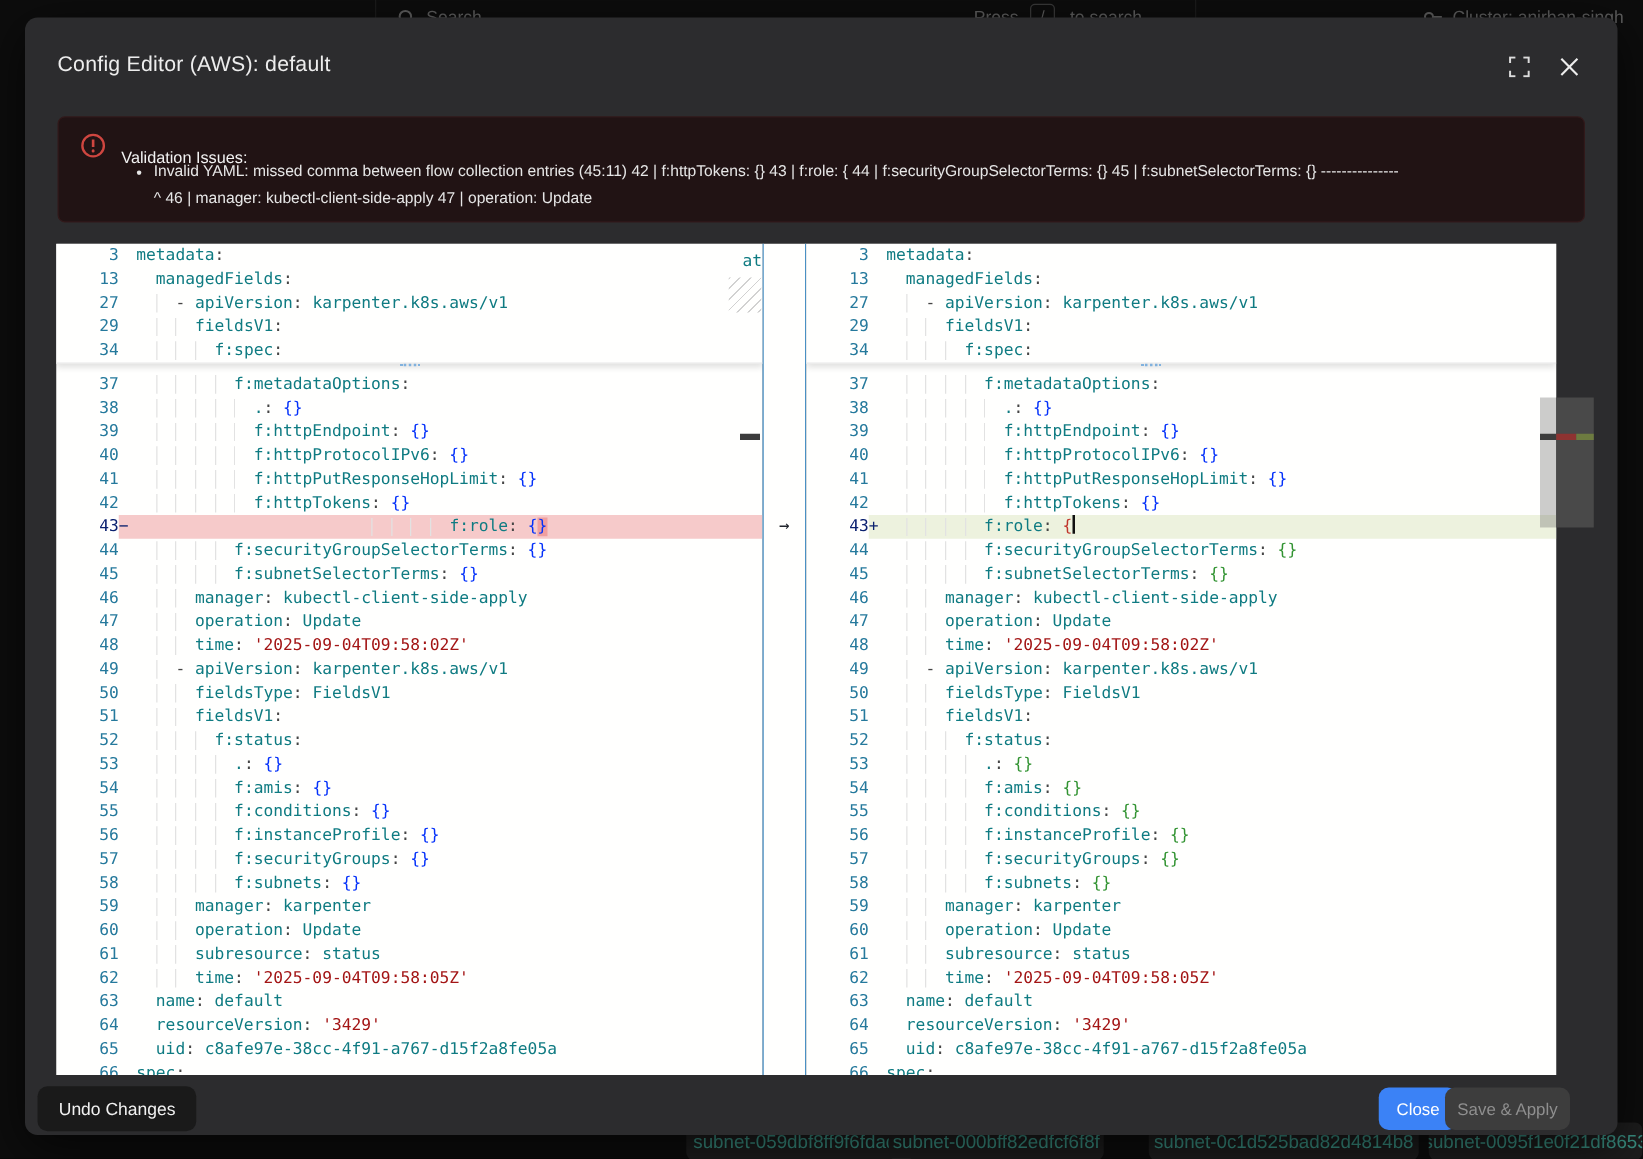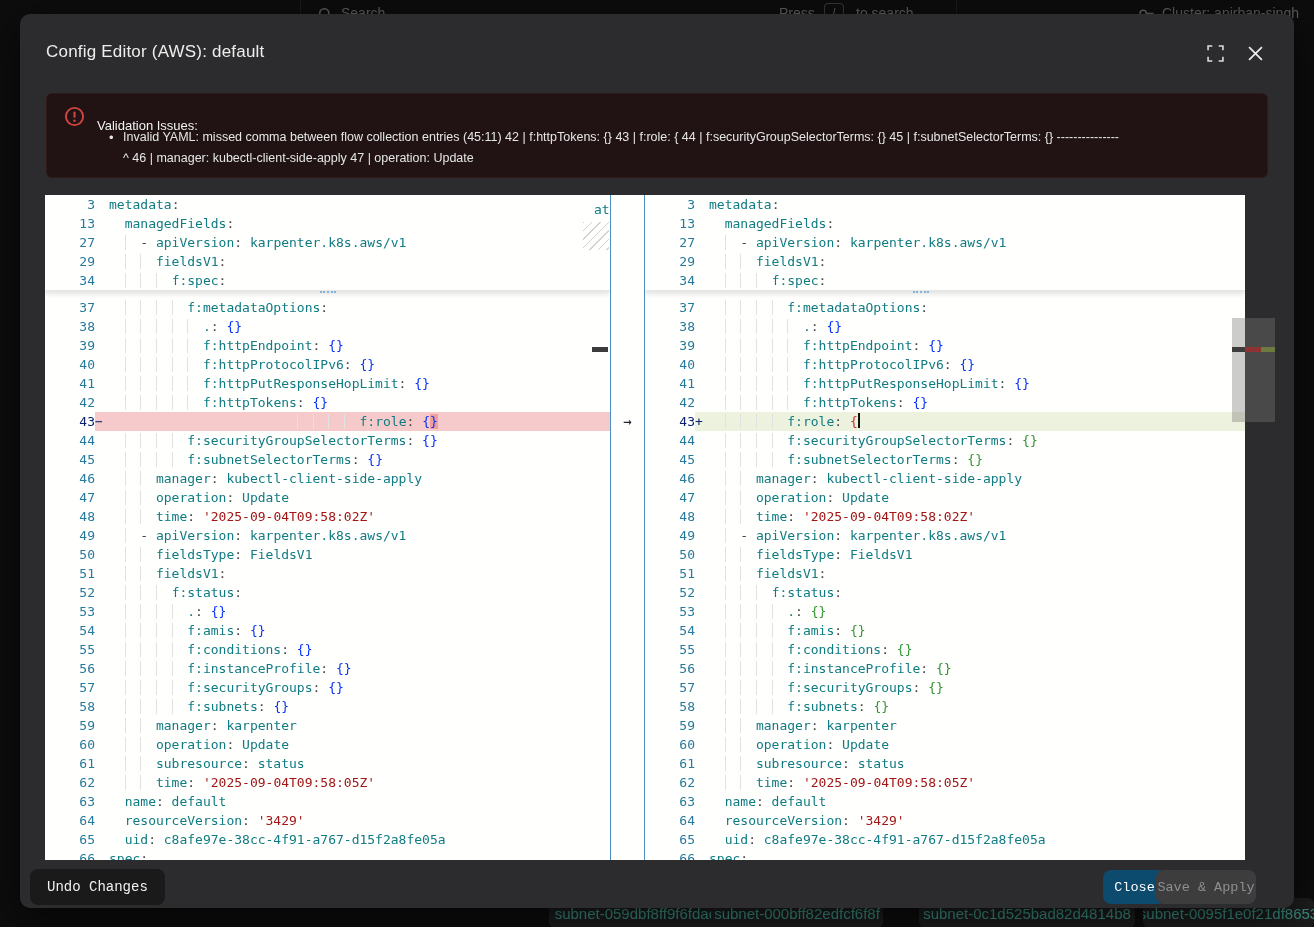--- a/index.html
+++ b/index.html
@@ -68,23 +68,23 @@
   .artifact-at{position:absolute;left:549px;top:7px;color:var(--key);z-index:4;}
   .artifact-hatch{position:absolute;left:538px;top:27px;width:26px;height:28px;opacity:.45;z-index:4;
      background:repeating-linear-gradient(135deg,#9a9a9a 0 1px,transparent 1px 6px);}
   .fold-dots{position:absolute;top:93px;width:16px;height:3px;border-bottom:2px dotted #68a5dc;opacity:.8;z-index:4;}
   #sb-track{position:absolute;left:1187px;top:123px;width:13px;height:104px;background:rgba(110,110,110,.35);}
   #sb-slider{position:absolute;left:1200px;top:123px;width:30px;height:104px;background:#494949;}
   .ovr-mark{position:absolute;top:152px;height:5px;}
 
   
   .btn{position:absolute;border-radius:8px;display:flex;align-items:center;justify-content:center;
-       font-size:13.5px;cursor:pointer;font-family:Liberation Mono, monospace;}
+       font-size:13.5px;cursor:pointer;}
   #btn-undo{left:10px;top:855px;height:36px;padding:0 17px;background:#1a1a1a;color:#f1f1f1;font-size:14px;}
-  #btn-close{left:1083px;top:856px;width:63px;height:34px;background:#0c4a6e;color:#ffffff;}
+  #btn-close{left:1083px;top:856px;width:63px;height:34px;background:#3b82f6;color:#ffffff;}
   #btn-save{left:1136px;top:856px;width:100px;height:34px;background:#3d3d3d;color:#8f8f8f;}
 </style>
 </head>
 <body>
 
 <div id="screen">
 
   <div id="bg-header">
     <div class="hdr-sep" style="left:300px"></div>
     <div class="hdr-sep" style="left:956px"></div>

